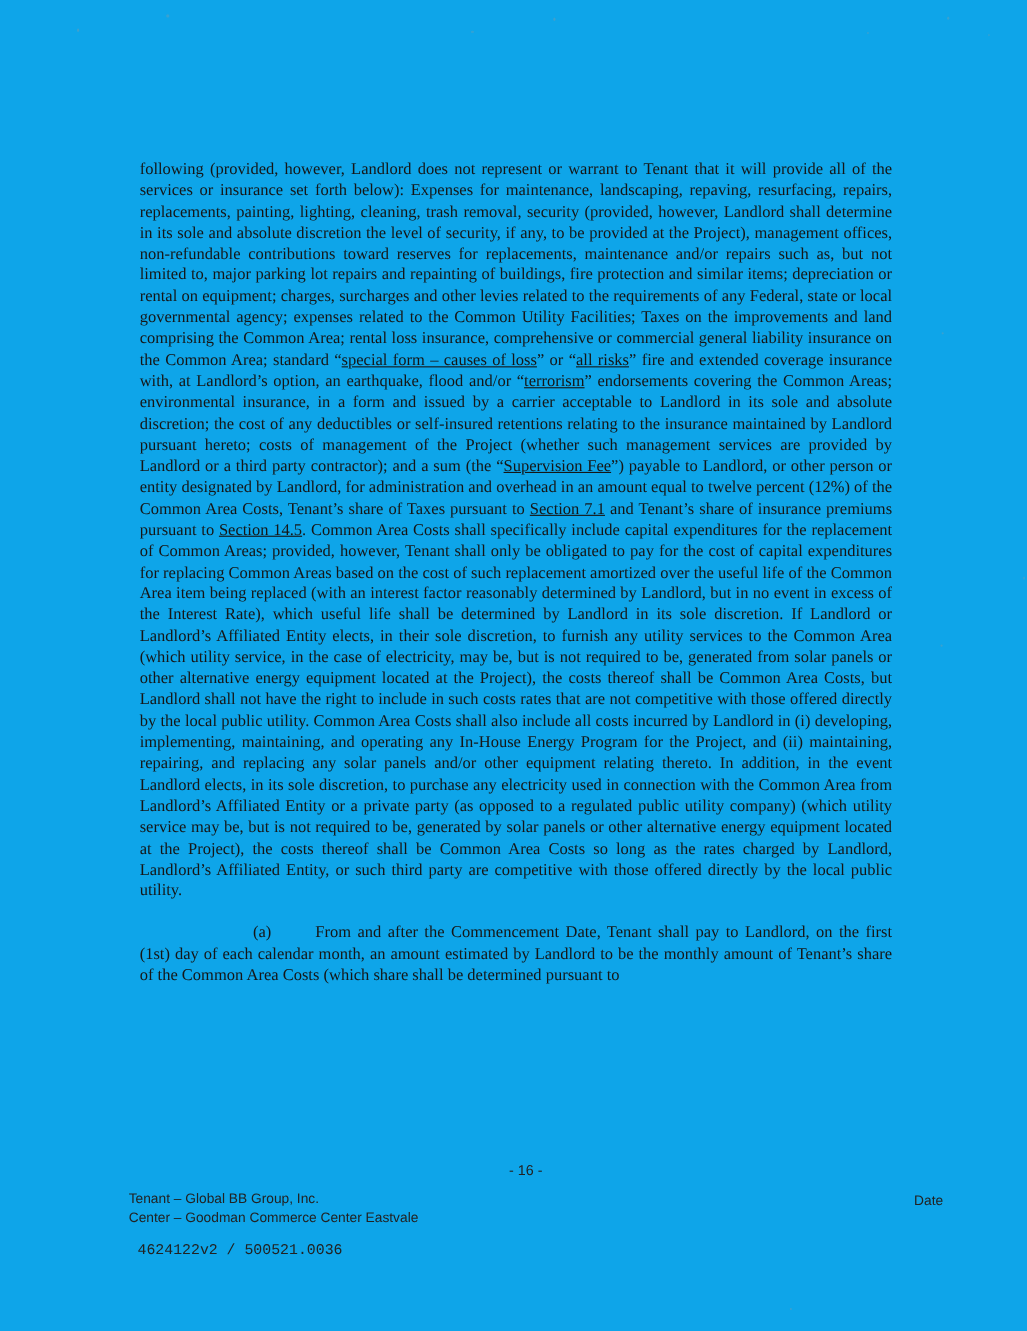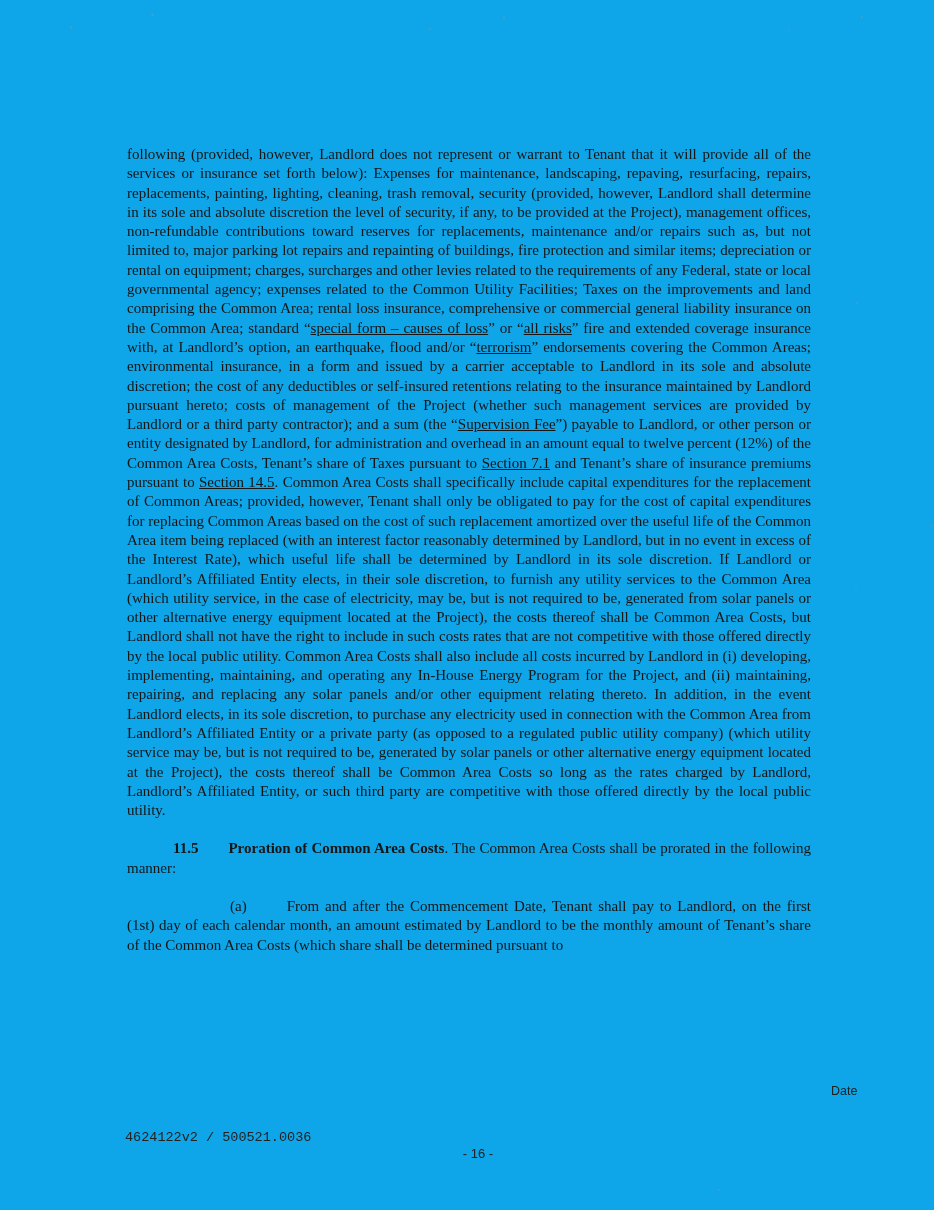--- a/index.html
+++ b/index.html
@@ -39,21 +39,21 @@
     left: 117px;
     top: 1082px;
     font-family: "Liberation Sans", sans-serif;
     font-size: 12.5px;
     line-height: 17px;
     color: #222;
   }
   .footer-pagenum {
     position: absolute;
     left: 438px;
-    top: 1146px;
+    top: 1056px;
     width: 80px;
     text-align: center;
     font-family: "Liberation Sans", sans-serif;
     font-size: 13px;
     color: #222;
   }
   .footer-date {
     position: absolute;
     left: 831px;
     top: 1084px;
@@ -77,30 +77,31 @@
 </style>
 </head>
 <body>
 
 <div class="page">
 
   <div class="body-text">
 
     <p class="para"><span>following (provided, however, Landlord does not represent or warrant to Tenant that it will provide all of the services or insurance set forth below):  Expenses for maintenance, landscaping, repaving, resurfacing, repairs, replacements, painting, lighting, cleaning, trash removal, security (provided, however, Landlord shall determine in its sole and absolute discretion the level of security, if any, to be provided at the Project), management offices, non-refundable contributions toward reserves for replacements, maintenance and/or repairs such as, but not limited to, major parking lot repairs and repainting of buildings, fire protection and similar items; depreciation or rental on equipment; charges, surcharges and other levies related to the requirements of any Federal, state or local governmental agency; expenses related to the Common Utility Facilities; Taxes on the improvements and land comprising the Common Area; rental loss insurance, comprehensive or commercial general liability insurance on the Common Area; standard “</span><span class="u">special form – causes of loss</span><span>” or “</span><span class="u">all risks</span><span>” fire and extended coverage insurance with, at Landlord’s option, an earthquake, flood and/or “</span><span class="u">terrorism</span><span>” endorsements covering the Common Areas; environmental insurance, in a form and issued by a carrier acceptable to Landlord in its sole and absolute discretion; the cost of any deductibles or self-insured retentions relating to the insurance maintained by Landlord pursuant hereto; costs of management of the Project (whether such management services are provided by Landlord or a third party contractor); and a sum (the “</span><span class="u">Supervision Fee</span><span>”) payable to Landlord, or other person or entity designated by Landlord, for administration and overhead in an amount equal to twelve percent (12%) of the Common Area Costs, Tenant’s share of Taxes pursuant to </span><span class="u">Section 7.1</span><span> and Tenant’s share of insurance premiums pursuant to </span><span class="u">Section 14.5</span><span>.  Common Area Costs shall specifically include capital expenditures for the replacement of Common Areas; provided, however, Tenant shall only be obligated to pay for the cost of capital expenditures for replacing Common Areas based on the cost of such replacement amortized over the useful life of the Common Area item being replaced (with an interest factor reasonably determined by Landlord, but in no event in excess of the Interest Rate), which useful life shall be determined by Landlord in its sole discretion.  If Landlord or Landlord’s Affiliated Entity elects, in their sole discretion, to furnish any utility services to the Common Area (which utility service, in the case of electricity, may be, but is not required to be, generated from solar panels or other alternative energy equipment located at the Project), the costs thereof shall be Common Area Costs, but Landlord shall not have the right to include in such costs rates that are not competitive with those offered directly by the local public utility.  Common Area Costs shall also include all costs incurred by Landlord in (i) developing, implementing, maintaining, and operating any In-House Energy Program for the Project, and (ii) maintaining, repairing, and replacing any solar panels and/or other equipment relating thereto.  In addition, in the event Landlord elects, in its sole discretion, to purchase any electricity used in connection with the Common Area from Landlord’s Affiliated Entity or a private party (as opposed to a regulated public utility company) (which utility service may be, but is not required to be, generated by solar panels or other alternative energy equipment located at the Project), the costs thereof shall be Common Area Costs so long as the rates charged by Landlord, Landlord’s Affiliated Entity, or such third party are competitive with those offered directly by the local public utility.</span></p>
 
-    <p class="para">
-      <span class="indent-sm"></span><span class="b">11.5</span><span class="tab-gap"></span><span class="b">Proration of Common Area Costs</span><span>. The Common Area Costs shall be prorated in the following manner:</span>
-    </p>
 
     <p class="para">
       <span class="indent-lg"></span><span>(a)</span><span class="tab-gap2"></span><span>From and after the Commencement Date, Tenant shall pay to Landlord, on the first (1st) day of each calendar month, an amount estimated by Landlord to be the monthly amount of Tenant’s share of the Common Area Costs (which share shall be determined pursuant to</span>
     </p>
 
   </div>
 
+  <div class="footer-left">
+    <div>Tenant – Global BB Group, Inc.</div>
+    <div>Center – Goodman Commerce Center Eastvale</div>
+  </div>
 
   <div class="footer-pagenum">- 16 -</div>
 
   <div class="footer-date">Date</div>
 
   <div class="doc-number">4624122v2 / 500521.0036</div>
 
   <div class="speck" style="left:70px;  top:26px; width:2px; height:3px; opacity:.35;"></div>
   <div class="speck" style="left:151px; top:13px; width:3px; height:3px; opacity:.3;"></div>
   <div class="speck" style="left:428px; top:28px; width:3px; height:2px; opacity:.25;"></div>

